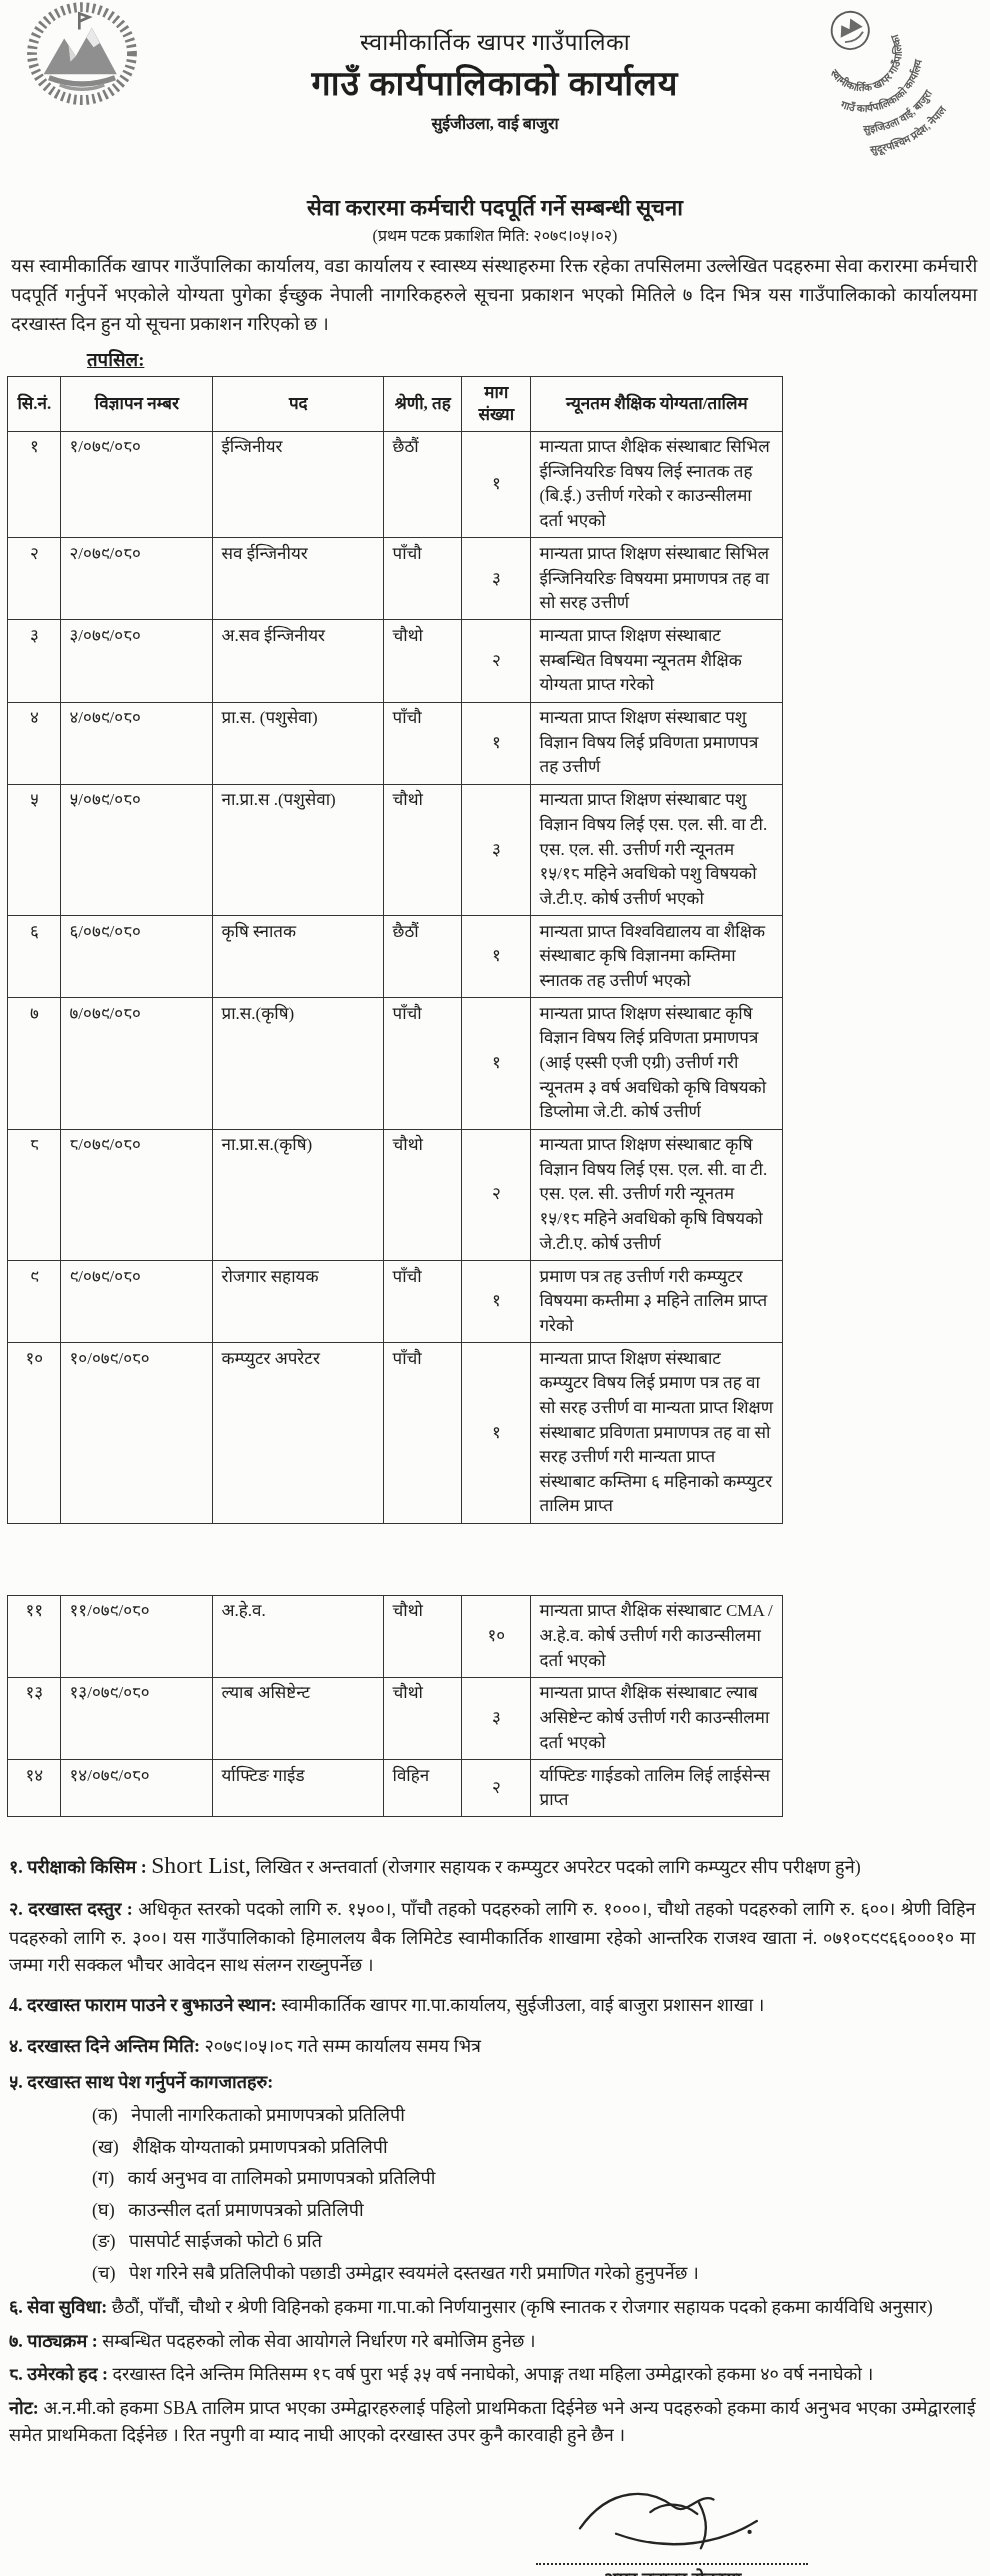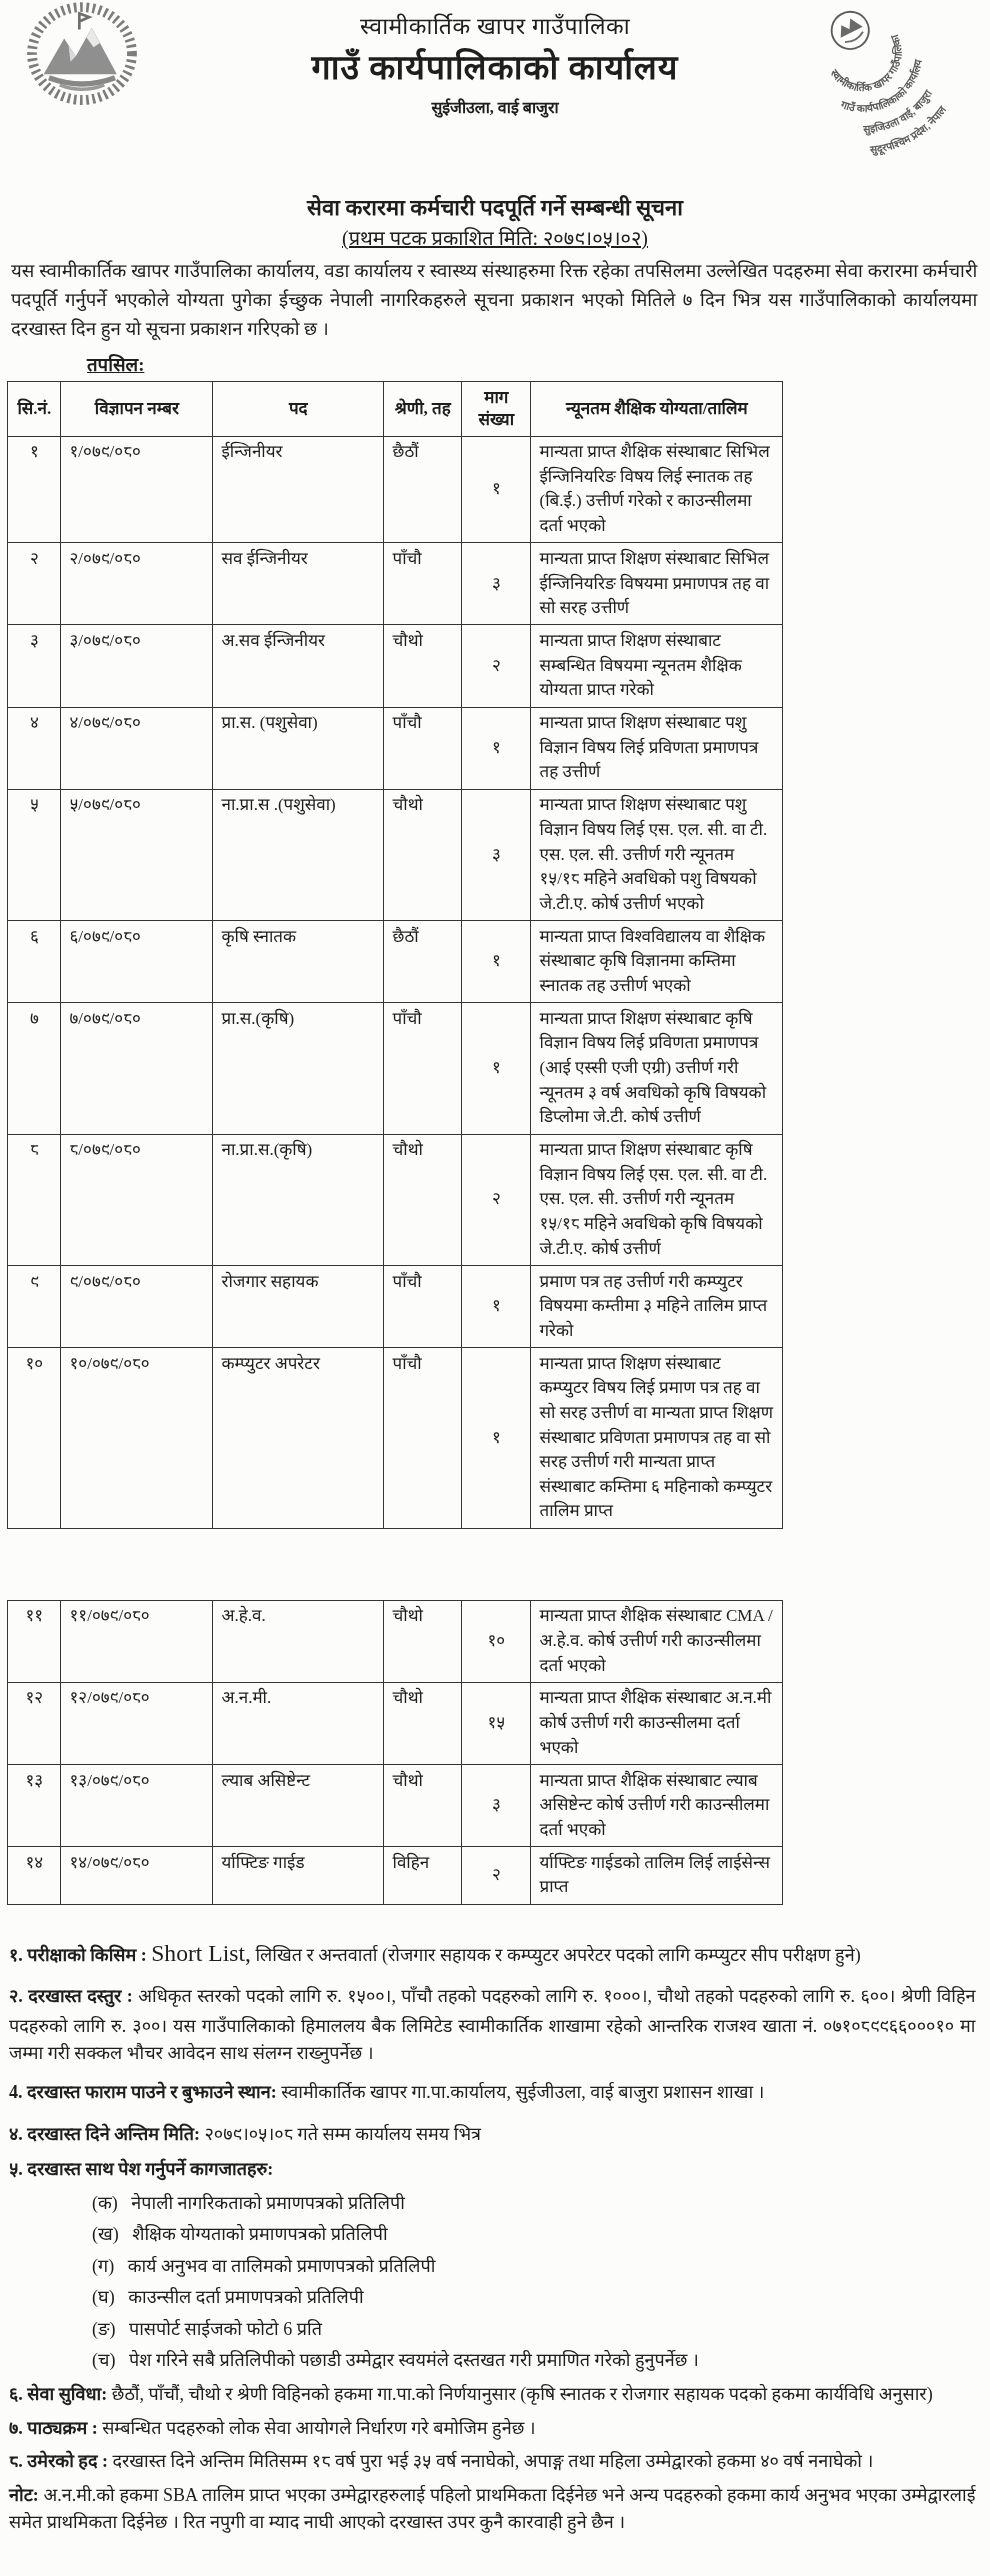--- a/index.html
+++ b/index.html
@@ -3,30 +3,30 @@
 <meta charset="utf-8">
 <style>
   html,body { margin:0; padding:0; background:#d9d9d9; }
   * { box-sizing:border-box; }
   .page {
     position:relative; width:990px; height:2576px; margin:0 auto;
     background:#fcfcfa; color:#1e1e1e; overflow:hidden;
     font-family:"Liberation Serif","DejaVu Serif",serif;
   }
   
-  .header { position:relative; padding-top:9px; min-height:186px; }
+  .header { position:relative; padding-top:25px; min-height:186px; }
   .emblem { position:absolute; left:23.6px; top:1.8px; }
   .stamp-top { position:absolute; right:-5.4px; top:0; }
   .head-center { width:707px; margin:0 auto; text-align:center; }
   .muni   { font-size:23px; letter-spacing:0.5px; }
   .office { font-size:34px; font-weight:bold; margin-top:1.8px; letter-spacing:0.9px; }
   .addr   { font-size:16px; font-weight:bold; margin-top:7.3px; }
   
   .notice-title { text-align:center; font-weight:bold; font-size:22px; margin-top:5.4px; }
-  .notice-sub   { text-align:center; font-size:20px; margin-top:2.7px;text-decoration:underline; }
+  .notice-sub   { text-align:center; font-size:16px; margin-top:2.7px; }
   
   .body-par { font-size:18.6px; line-height:1.58; text-align:justify; padding:4.5px 12.7px 0 11px; }
   .tapasil  { display:inline-block; font-weight:bold; font-size:18.6px; text-decoration:underline; margin:7.3px 0 5.4px 87px; }
   
   table.roster { border-collapse:collapse; width:776px; margin:0 7.3px; font-size:17px; table-layout:fixed; }
   .roster th, .roster td { border:1.5px solid #343434; padding:3.6px 8.2px; vertical-align:top; line-height:1.45; }
   .roster th { text-align:center; vertical-align:middle; font-weight:bold; padding:4.5px 2.7px; line-height:1.3; }
   .roster td.c  { text-align:center; }
   .roster td.mid { text-align:center; vertical-align:middle; }
   .tbl2 { margin-top:71px !important; }
@@ -227,28 +227,20 @@
 
         <tr>
           <td class="c">११</td>
           <td>११/०७९/०८०</td>
           <td>अ.हे.व.</td>
           <td>चौथो</td>
           <td class="mid">१०</td>
           <td>मान्यता प्राप्त शैक्षिक संस्थाबाट CMA /अ.हे.व. कोर्ष उत्तीर्ण गरी काउन्सीलमा दर्ता भएको</td>
         </tr>
 
-        <tr>
-          <td class="c">१२</td>
-          <td>१२/०७९/०८०</td>
-          <td>अ.न.मी.</td>
-          <td>चौथो</td>
-          <td class="mid">१५</td>
-          <td>मान्यता प्राप्त शैक्षिक संस्थाबाट अ.न.मी कोर्ष उत्तीर्ण गरी काउन्सीलमा दर्ता भएको</td>
-        </tr>
 
         <tr>
           <td class="c">१३</td>
           <td>१३/०७९/०८०</td>
           <td>ल्याब असिष्टेन्ट</td>
           <td>चौथो</td>
           <td class="mid">३</td>
           <td>मान्यता प्राप्त शैक्षिक संस्थाबाट ल्याब असिष्टेन्ट कोर्ष उत्तीर्ण गरी काउन्सीलमा दर्ता भएको</td>
         </tr>
 

